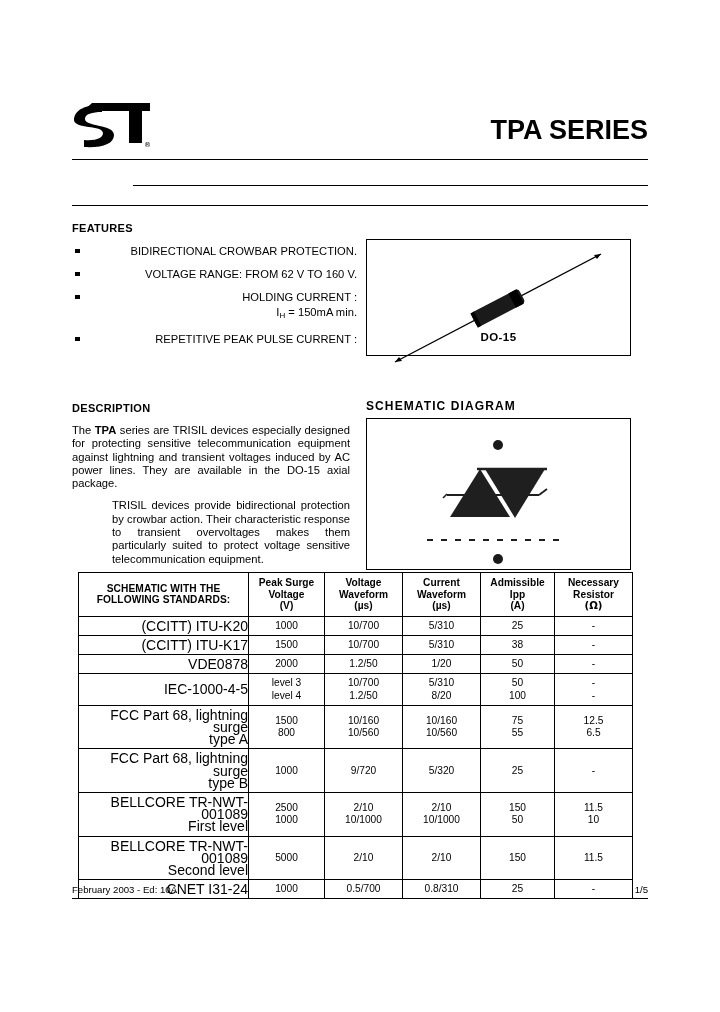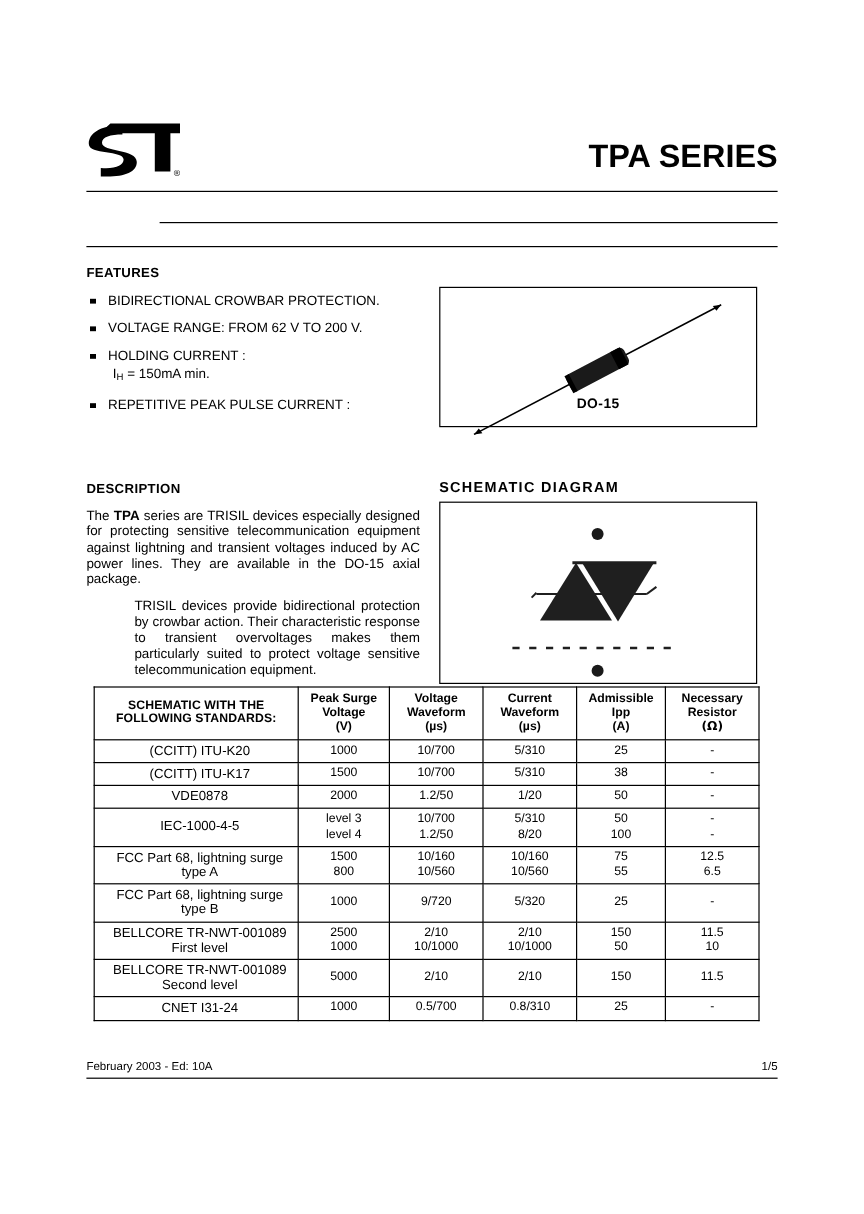--- a/index.html
+++ b/index.html
@@ -86,20 +86,21 @@
   .sect-heading {
     font-size: 11px;
     font-weight: bold;
     letter-spacing: 0.3px;
     margin: 0 0 10px 0;
   }
   ul.feat-list {
     list-style: none;
     margin: 0;
     padding: 0;
+    text-align: right;
   }
   ul.feat-list > li {
     position: relative;
     padding-left: 18px;
     margin-bottom: 9px;
     font-size: 11.2px;
     line-height: 14px;
   }
   ul.feat-list > li .sq {
     position: absolute;
@@ -200,24 +201,24 @@
     font-size: 10.2px;
     line-height: 11.6px;
     text-align: center;
     padding: 4px 2px 4px 2px;
   }
   .spec-table thead th.hd-std {
     font-size: 10.2px;
     letter-spacing: 0.1px;
   }
   .spec-table td.c-std {
-    text-align: center;
+    text-align: right;
     padding: 3px 0 3px 6px;
     line-height: 12.2px;
-    font-size: 11px;
+    font-size: 14px;
   }
   .spec-table td.c-val {
     text-align: center;
     padding: 3px 2px;
     line-height: 12.2px;
     font-size: 10.2px;
   }
   .ln2 { display: block; }
   .omega { font-family: "DejaVu Sans", sans-serif; }
 
@@ -267,21 +268,21 @@
 
   <div class="features">
     <div class="sect-heading">FEATURES</div>
     <ul class="feat-list">
       <li>
         <span class="sq"></span>
         <span>BIDIRECTIONAL CROWBAR PROTECTION.</span>
       </li>
       <li>
         <span class="sq"></span>
-        <span>VOLTAGE RANGE: FROM 62 V TO 200 V.</span>
+        <span>VOLTAGE RANGE: FROM 62 V TO 160 V.</span>
       </li>
       <li>
         <span class="sq"></span>
         <span>HOLDING CURRENT :</span>
         <span class="feat-l2"><span>I</span><span class="sub">H</span><span> = 150mA min.</span></span>
       </li>
       <li>
         <span class="sq"></span>
         <span>REPETITIVE PEAK PULSE CURRENT :</span>
       </li>

